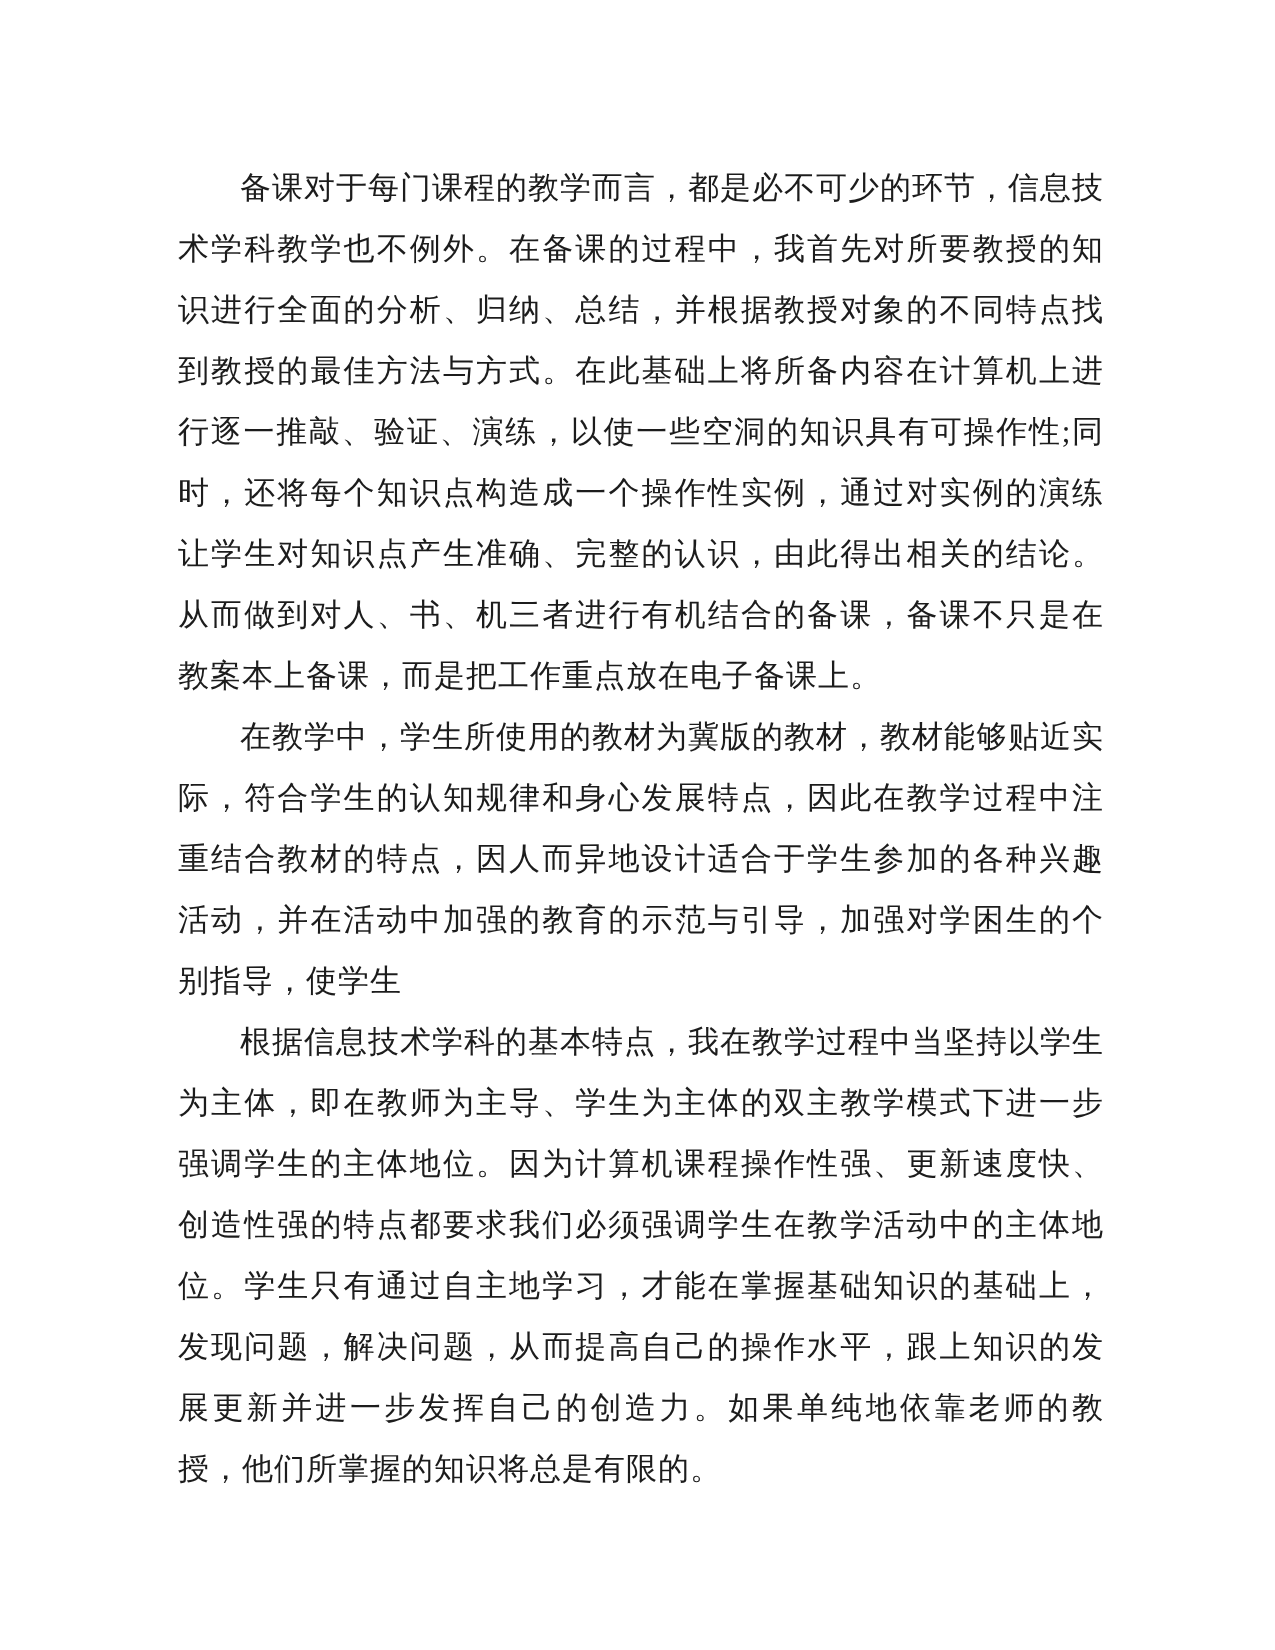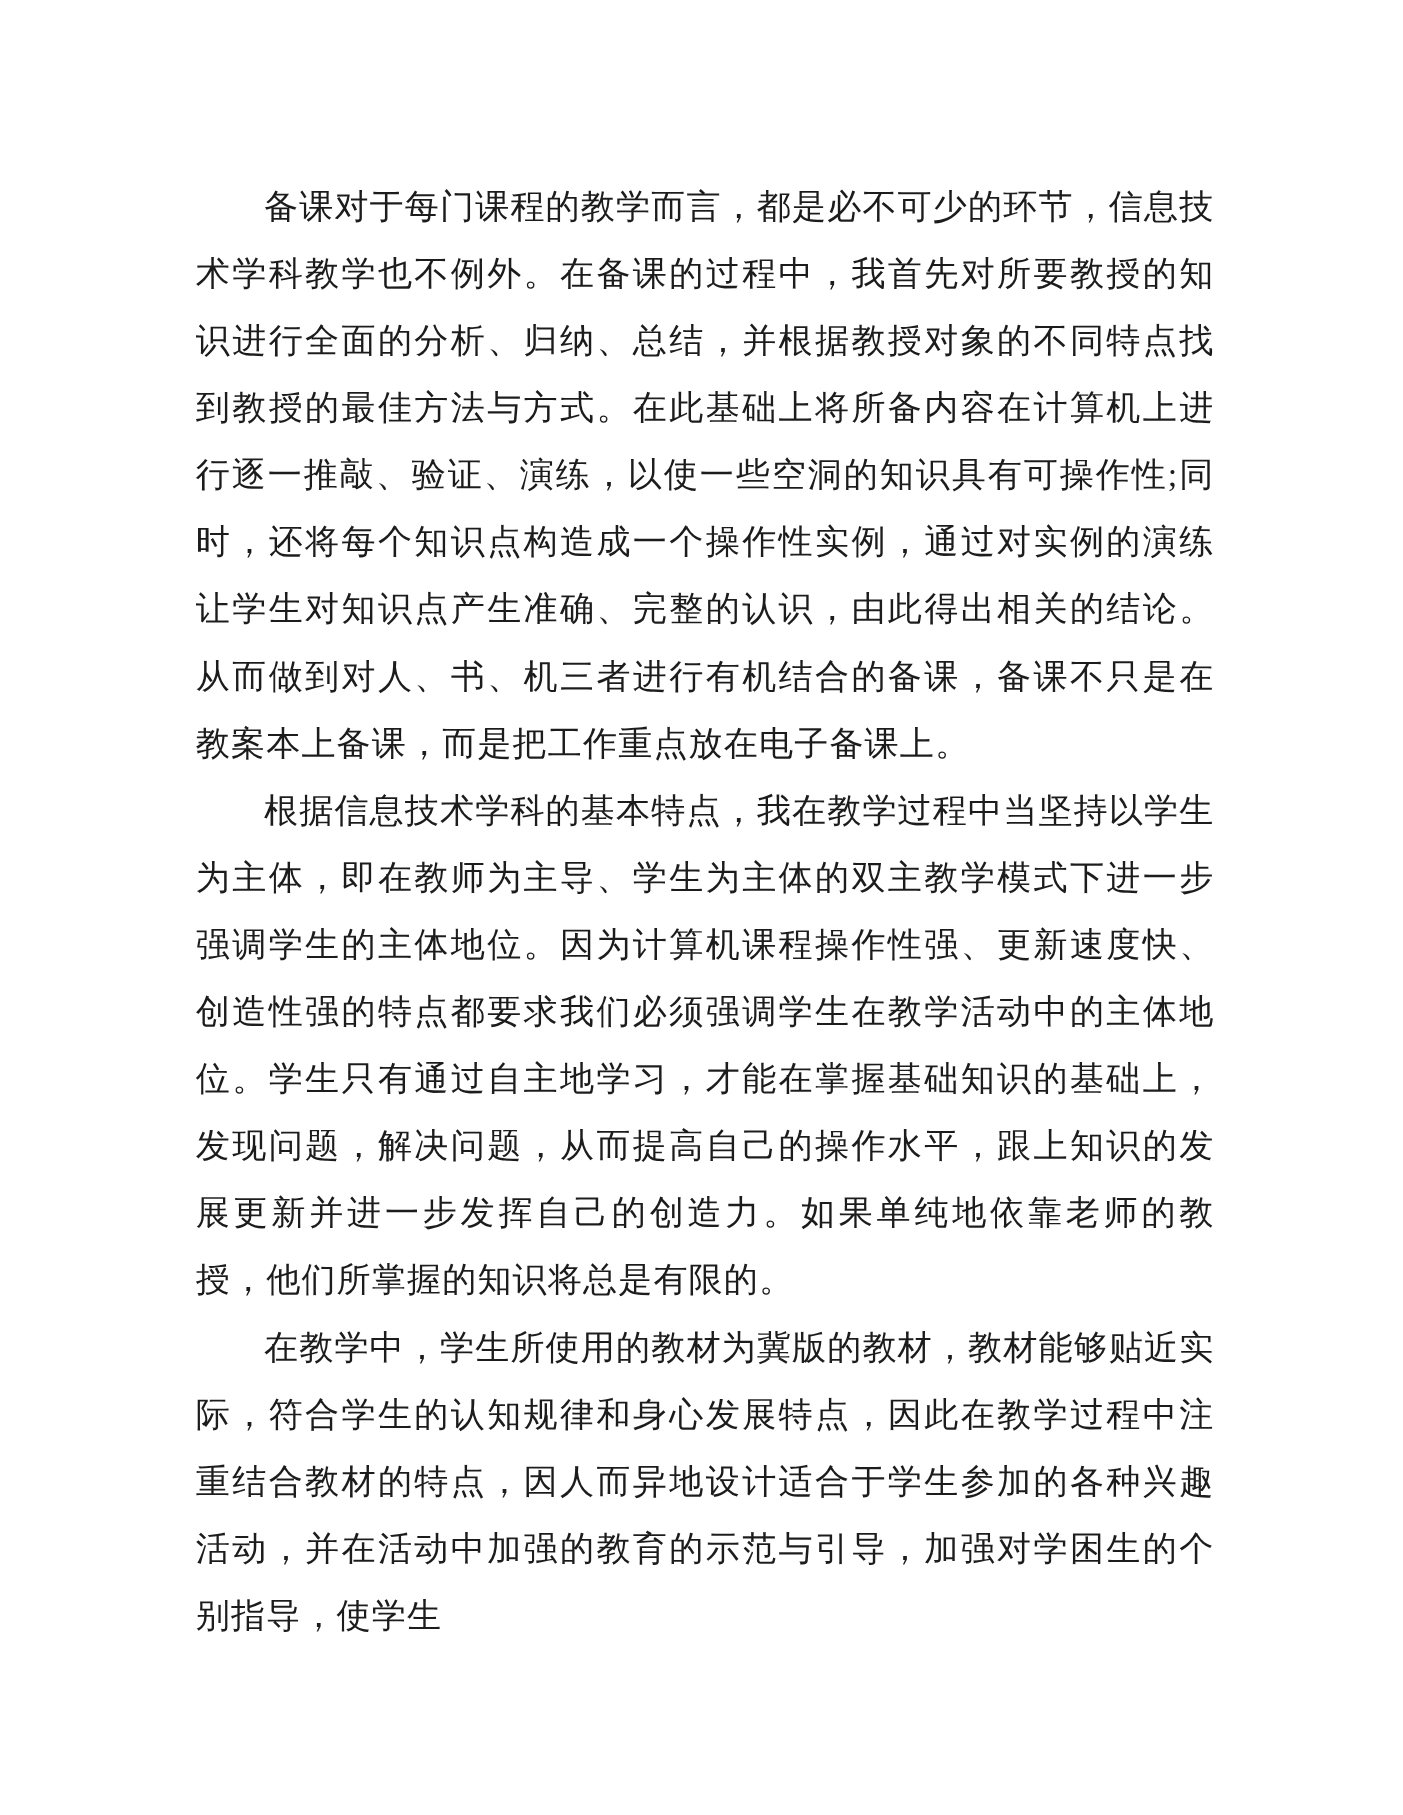--- a/index.html
+++ b/index.html
@@ -31,16 +31,16 @@
     letter-spacing: 1px;
     word-break: break-all;
   }
 </style>
 </head>
 <body>
 
 <div class="page">
   <div class="content">
     <p class="para">备课对于每门课程的教学而言，都是必不可少的环节，信息技术学科教学也不例外。在备课的过程中，我首先对所要教授的知识进行全面的分析、归纳、总结，并根据教授对象的不同特点找到教授的最佳方法与方式。在此基础上将所备内容在计算机上进行逐一推敲、验证、演练，以使一些空洞的知识具有可操作性;同时，还将每个知识点构造成一个操作性实例，通过对实例的演练让学生对知识点产生准确、完整的认识，由此得出相关的结论。从而做到对人、书、机三者进行有机结合的备课，备课不只是在教案本上备课，而是把工作重点放在电子备课上。</p>
+    <p class="para">在教学中，学生所使用的教材为冀版的教材，教材能够贴近实际，符合学生的认知规律和身心发展特点，因此在教学过程中注重结合教材的特点，因人而异地设计适合于学生参加的各种兴趣活动，并在活动中加强的教育的示范与引导，加强对学困生的个别指导，使学生</p>
     <p class="para">根据信息技术学科的基本特点，我在教学过程中当坚持以学生为主体，即在教师为主导、学生为主体的双主教学模式下进一步强调学生的主体地位。因为计算机课程操作性强、更新速度快、创造性强的特点都要求我们必须强调学生在教学活动中的主体地位。学生只有通过自主地学习，才能在掌握基础知识的基础上，发现问题，解决问题，从而提高自己的操作水平，跟上知识的发展更新并进一步发挥自己的创造力。如果单纯地依靠老师的教授，他们所掌握的知识将总是有限的。</p>
-    <p class="para">在教学中，学生所使用的教材为冀版的教材，教材能够贴近实际，符合学生的认知规律和身心发展特点，因此在教学过程中注重结合教材的特点，因人而异地设计适合于学生参加的各种兴趣活动，并在活动中加强的教育的示范与引导，加强对学困生的个别指导，使学生</p>
   </div>
 </div>
 
 </body></html>

